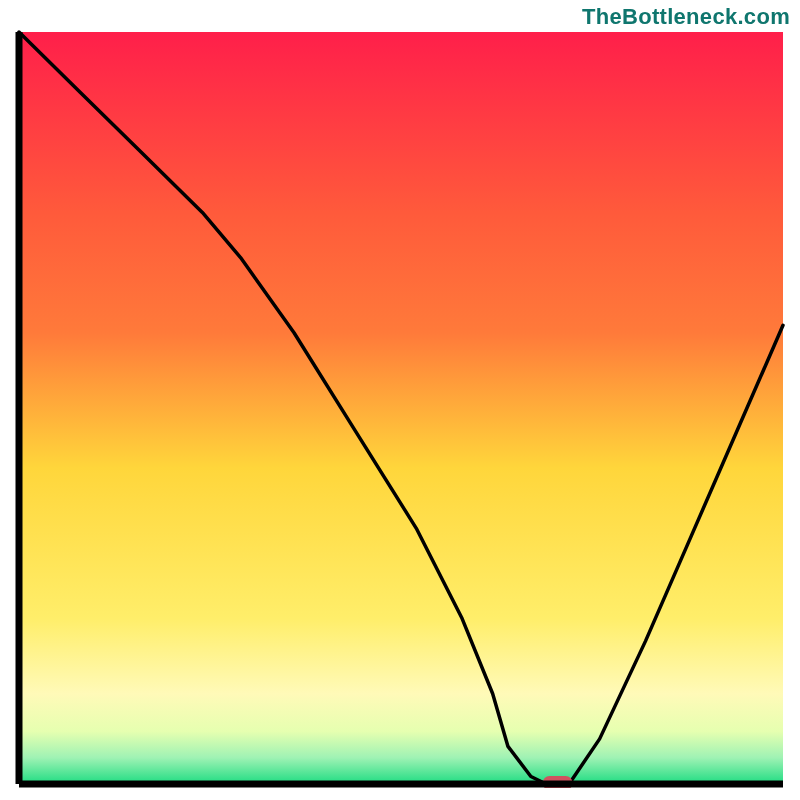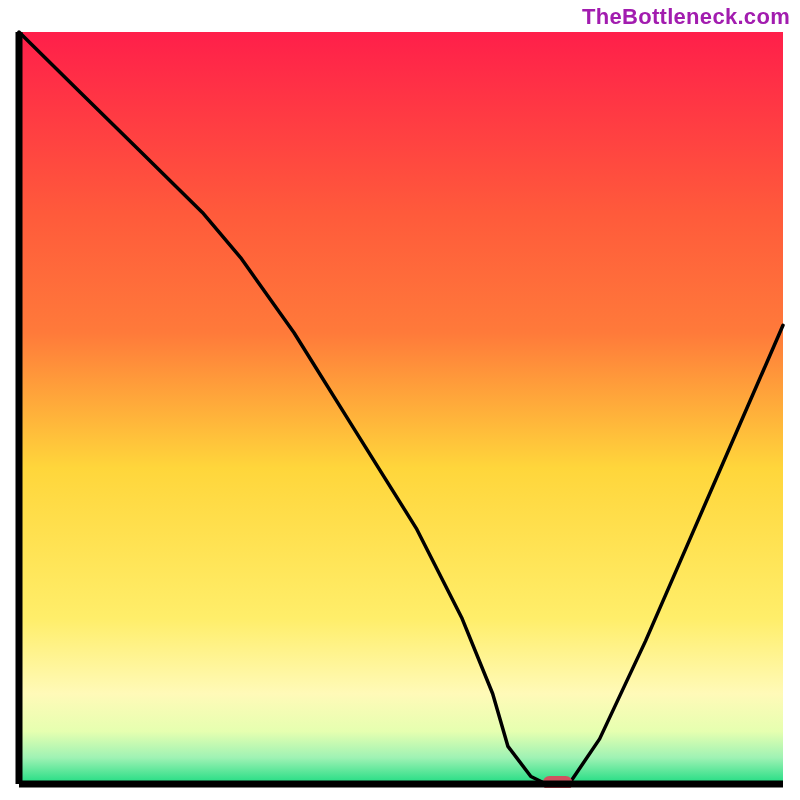--- a/index.html
+++ b/index.html
@@ -15,21 +15,21 @@
     width: 800px;
     height: 800px;
   }
   .watermark {
     position: absolute;
     top: 4px;
     right: 10px;
     font-family: Arial, Helvetica, sans-serif;
     font-size: 22px;
     font-weight: bold;
-    color: #a21caf;
+    color: #0f766e;
     letter-spacing: 0.3px;
   }
   .plot-area {
     position: absolute;
     left: 15px;
     top: 28px;
     width: 772px;
     height: 760px;
   }
   .plot-area svg {

